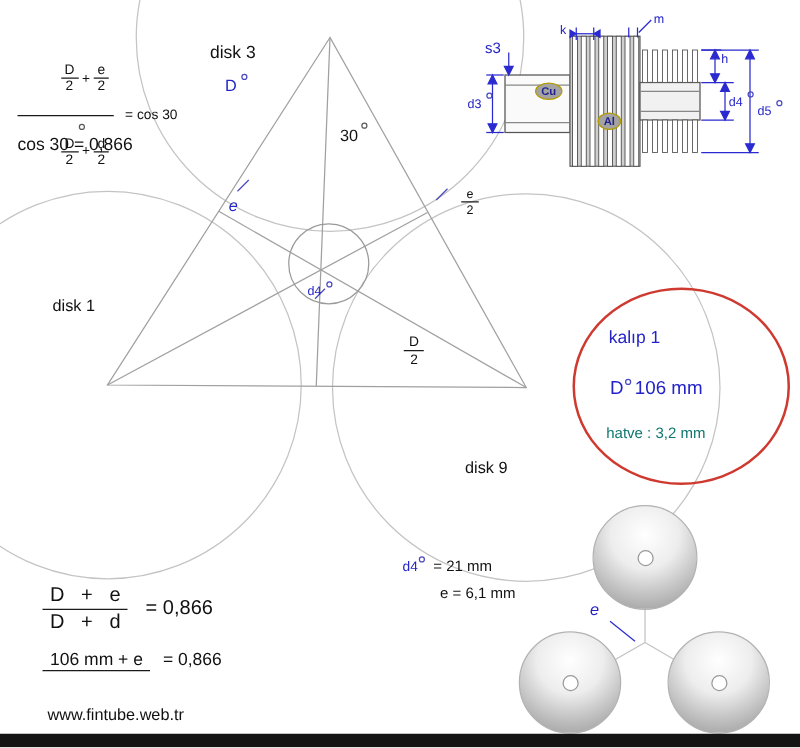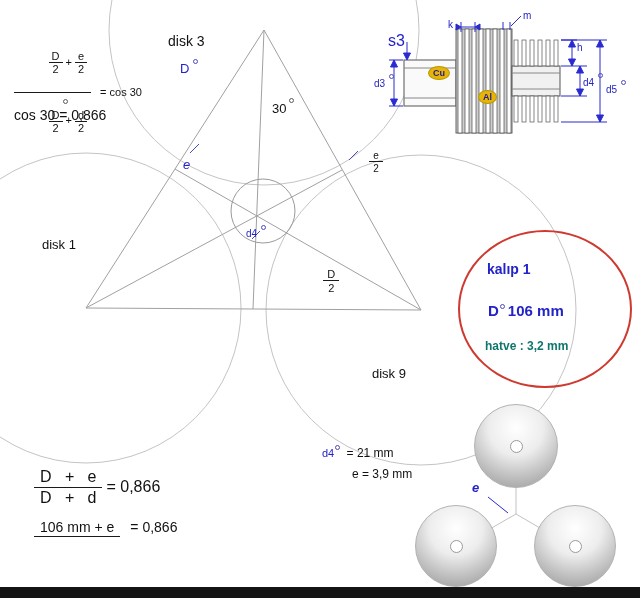--- a/index.html
+++ b/index.html
@@ -3,35 +3,35 @@
 <meta charset="utf-8">
 <style>
   *{margin:0;padding:0;box-sizing:border-box}
   html,body{background:#ffffff}
   .stage{position:relative;width:640px;height:598px;background:#fff;overflow:hidden;
          font-family:"Liberation Sans",sans-serif;color:#111}
   svg{position:absolute;left:0;top:0;z-index:1}
   .lbl{position:absolute;white-space:pre;z-index:3;line-height:1.1}
   .blue{color:#2323c8}
   .red{color:#0f766e}
-  .b{font-weight:bold}
+  .b{font-weight:normal}
   .it{font-style:italic}
   .deg{position:absolute;width:5px;height:5px;border:1px solid #5a5a5a;border-radius:50%;z-index:3}
   .deg.bl{border-color:#4a4ac0}
   .degi{display:inline-block;width:5px;height:5px;border:1px solid #4a4ac0;border-radius:50%;
         vertical-align:7px;margin:0 3px 0 1px}
   .frac{display:inline-flex;flex-direction:column;align-items:center}
   .frac .num,.frac .den{padding:1px 6px;text-align:center;white-space:pre}
   .frac .fbar{align-self:stretch;border-top:1.4px solid #1a1a1a;height:0}
   .fr-row{display:flex;align-items:center}
   .mf{display:inline-flex;flex-direction:column;align-items:center;vertical-align:middle}
   .mf .t{border-bottom:1px solid #1a1a1a;padding:0 3px}
   .mf .bt{padding:0 3px}
   .plus{padding:0 3px}
-  .chip{position:absolute;z-index:3;background:#eab308;border:1px solid #b49a00;border-radius:50%;
+  .chip{position:absolute;z-index:3;background:#a3a3a3;border:1px solid #b49a00;border-radius:50%;
         padding:1px 4px;font-size:9px;font-weight:bold;color:#22228c}
   .ellipse{position:absolute;z-index:2;border:2px solid #cf3a30;border-radius:50%;background:transparent}
   .disk{position:absolute;z-index:2;border-radius:50%;border:1px solid #b2b2b2;
         background:radial-gradient(circle at 50% 28%,#ffffff 0%,#ededed 38%,#c3c3c3 66%,#929292 100%)}
   .hole{position:absolute;left:50%;top:50%;width:13px;height:13px;margin:-6.5px 0 0 -6.5px;
         background:#fff;border:1px solid #9a9a9a;border-radius:50%}
   .blackbar{position:absolute;z-index:4;left:0;right:0;bottom:0;height:11px;background:#141414}
 </style>
 </head>
 <body>
@@ -170,66 +170,67 @@
 
   <div class="lbl" style="left:311px;top:256px;font-size:11px">
     <div class="frac"><div class="num" style="padding:0 4px">D</div><div class="fbar"></div><div class="den" style="padding:1px 4px 0">2</div></div>
   </div>
 
   <span class="lbl" style="left:42px;top:238px;font-size:13px">disk 1</span>
   <span class="lbl" style="left:372px;top:367px;font-size:13px">disk 9</span>
 
   <span class="lbl blue" style="left:448px;top:19px;font-size:10px">k</span>
   <span class="lbl blue" style="left:523px;top:10px;font-size:10px">m</span>
-  <span class="lbl blue" style="left:388px;top:32px;font-size:16px">s3</span>
+  <span class="lbl blue" style="left:388px;top:32px;font-size:12px">s3</span>
   <span class="lbl blue" style="left:374px;top:78px;font-size:10px">d3</span>
   <div class="deg bl" style="left:389px;top:74px"></div>
   <span class="lbl blue" style="left:577px;top:42px;font-size:10px">h</span>
   <span class="lbl blue" style="left:583px;top:77px;font-size:10px">d4</span>
   <div class="deg bl" style="left:598px;top:73px"></div>
   <span class="lbl blue" style="left:606px;top:84px;font-size:10px">d5</span>
   <div class="deg bl" style="left:621px;top:80px"></div>
   <span class="chip" style="left:428px;top:66px">Cu</span>
   <span class="chip" style="left:478px;top:90px">Al</span>
 
   <div class="ellipse" style="left:458px;top:230px;width:174px;height:158px"></div>
   <span class="lbl blue b" style="left:487px;top:262px;font-size:14px">kalıp 1</span>
   <span class="lbl blue b" style="left:488px;top:303px;font-size:15px"><span>D</span><span class="degi"></span><span>106 mm</span></span>
   <span class="lbl red b" style="left:485px;top:340px;font-size:12px">hatve : 3,2 mm</span>
 
   <div class="lbl" style="left:34px;top:432px;font-size:16px">
-    <div class="fr-row" style="gap:4px">
+    <div class="fr-row" style="gap:14px">
       <div class="frac">
         <div class="num">D   +   e</div>
         <div class="fbar"></div>
         <div class="den">D   +   d</div>
       </div>
       <span>= 0,866</span>
     </div>
   </div>
 
   <div class="lbl" style="left:34px;top:488px;font-size:14px">
     <div class="fr-row" style="gap:10px">
       <div class="frac">
         <div class="num">106 mm + e</div>
         <div class="fbar"></div>
       </div>
       <span>= 0,866</span>
     </div>
   </div>
 
   <span class="lbl" style="left:322px;top:445px;font-size:12px"><span class="blue" style="font-size:11px">d4</span><span class="degi"></span> <span>= 21 mm</span></span>
-  <span class="lbl" style="left:352px;top:468px;font-size:12px">e = 3,9 mm</span>
+  <span class="lbl" style="left:352px;top:468px;font-size:12px">e = 6,1 mm</span>
 
   <div class="disk" style="left:474px;top:404px;width:84px;height:84px">
       <div class="hole"></div>
     </div>
   <div class="disk" style="left:415px;top:505px;width:82px;height:82px">
       <div class="hole"></div>
     </div>
   <div class="disk" style="left:534px;top:505px;width:82px;height:82px">
       <div class="hole"></div>
     </div>
   <span class="lbl blue it b" style="left:472px;top:481px;font-size:13px">e</span>
 
+  <span class="lbl b" style="left:38px;top:565px;font-size:13px">www.fintube.web.tr</span>
   <div class="blackbar"></div>
 
 </div>
 
 </body></html>

